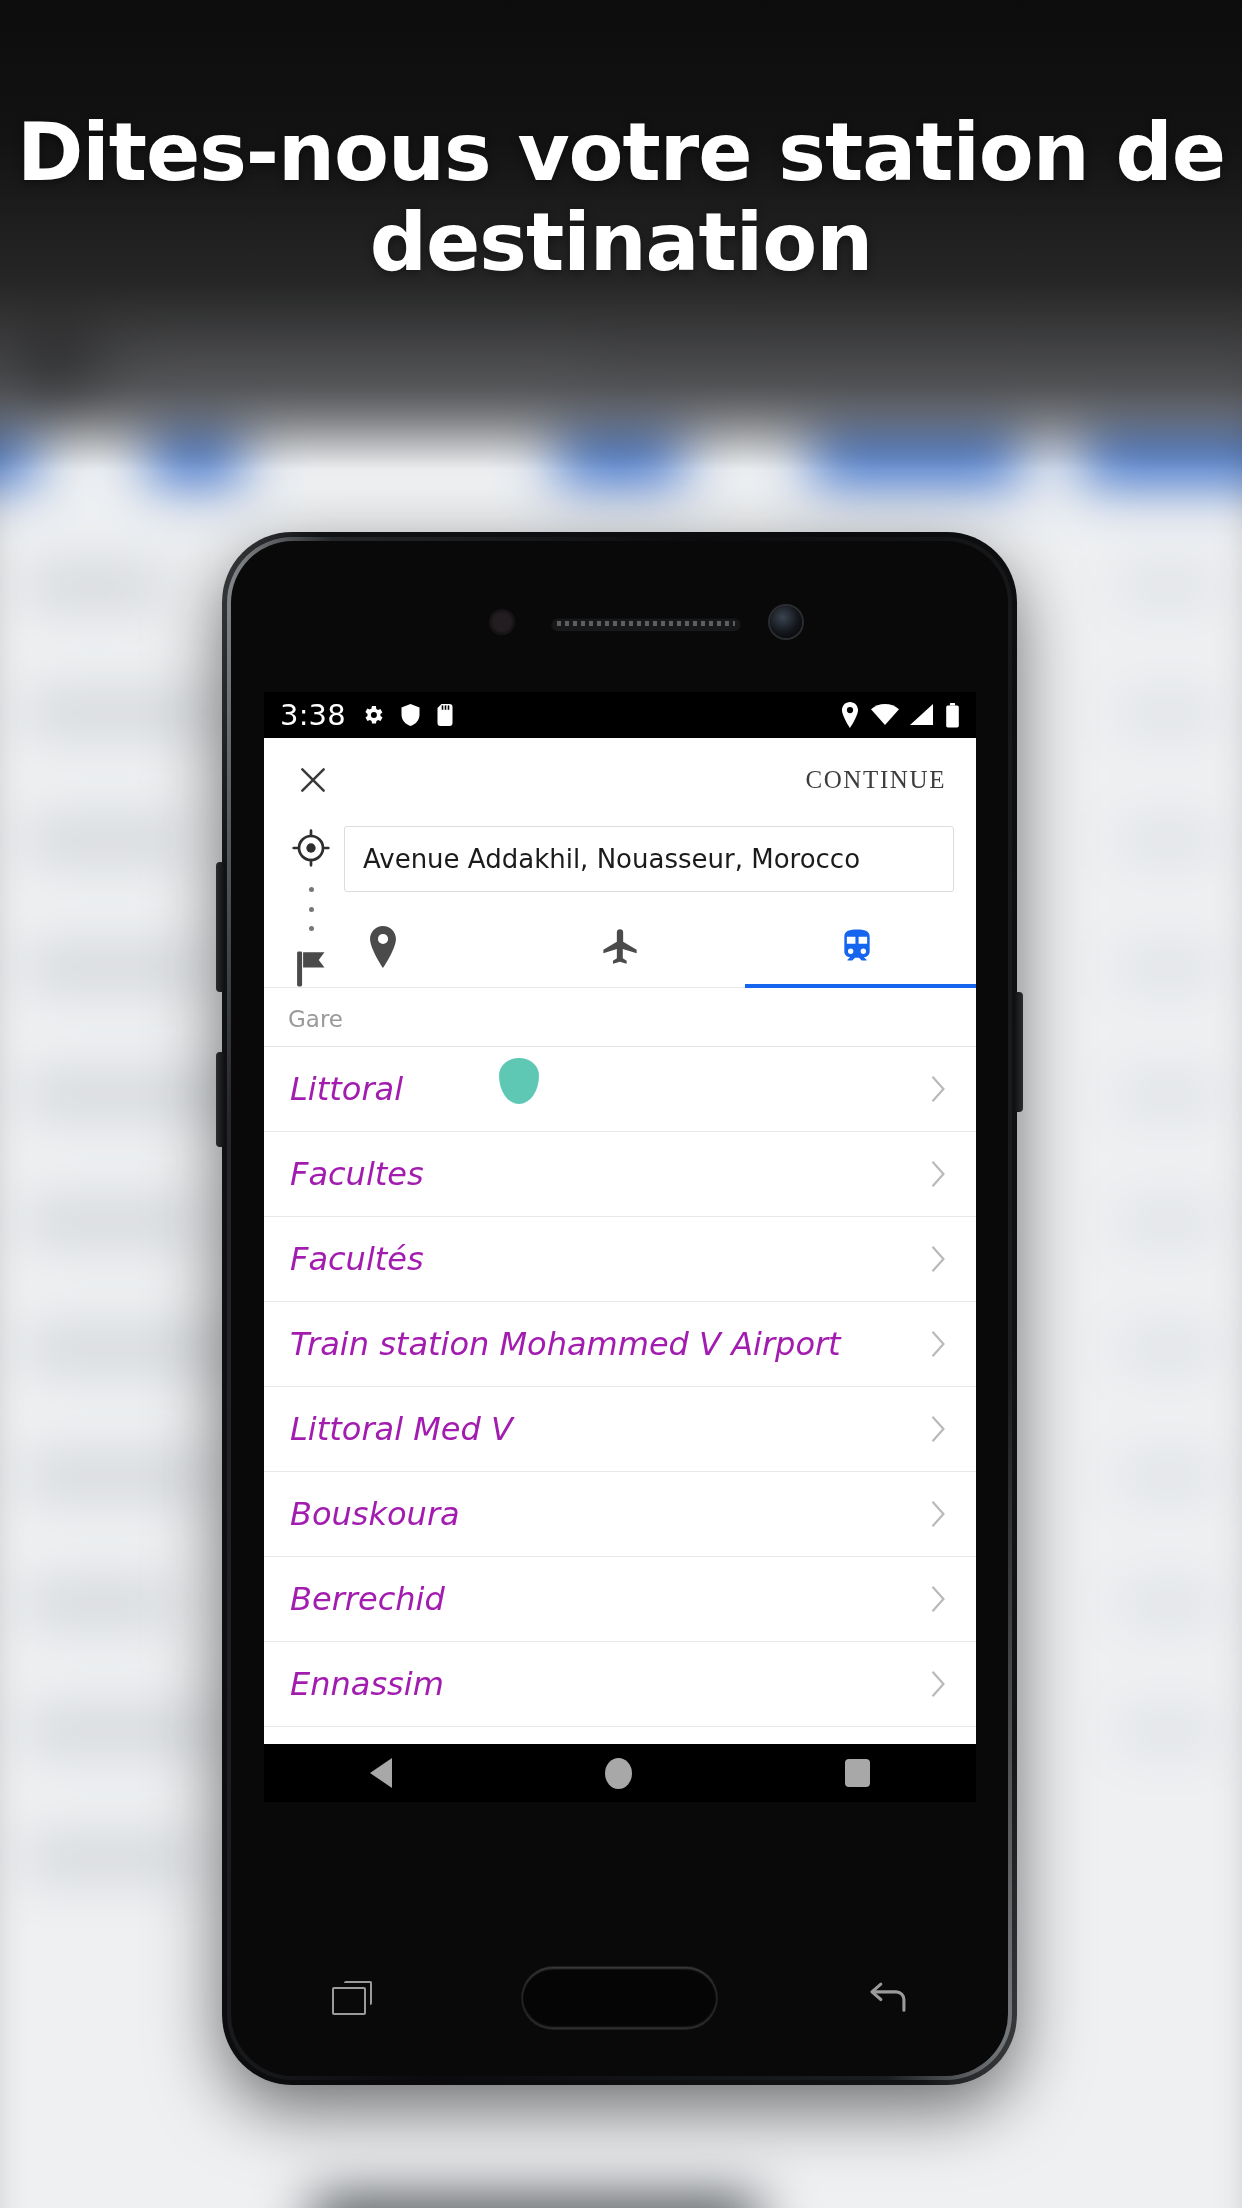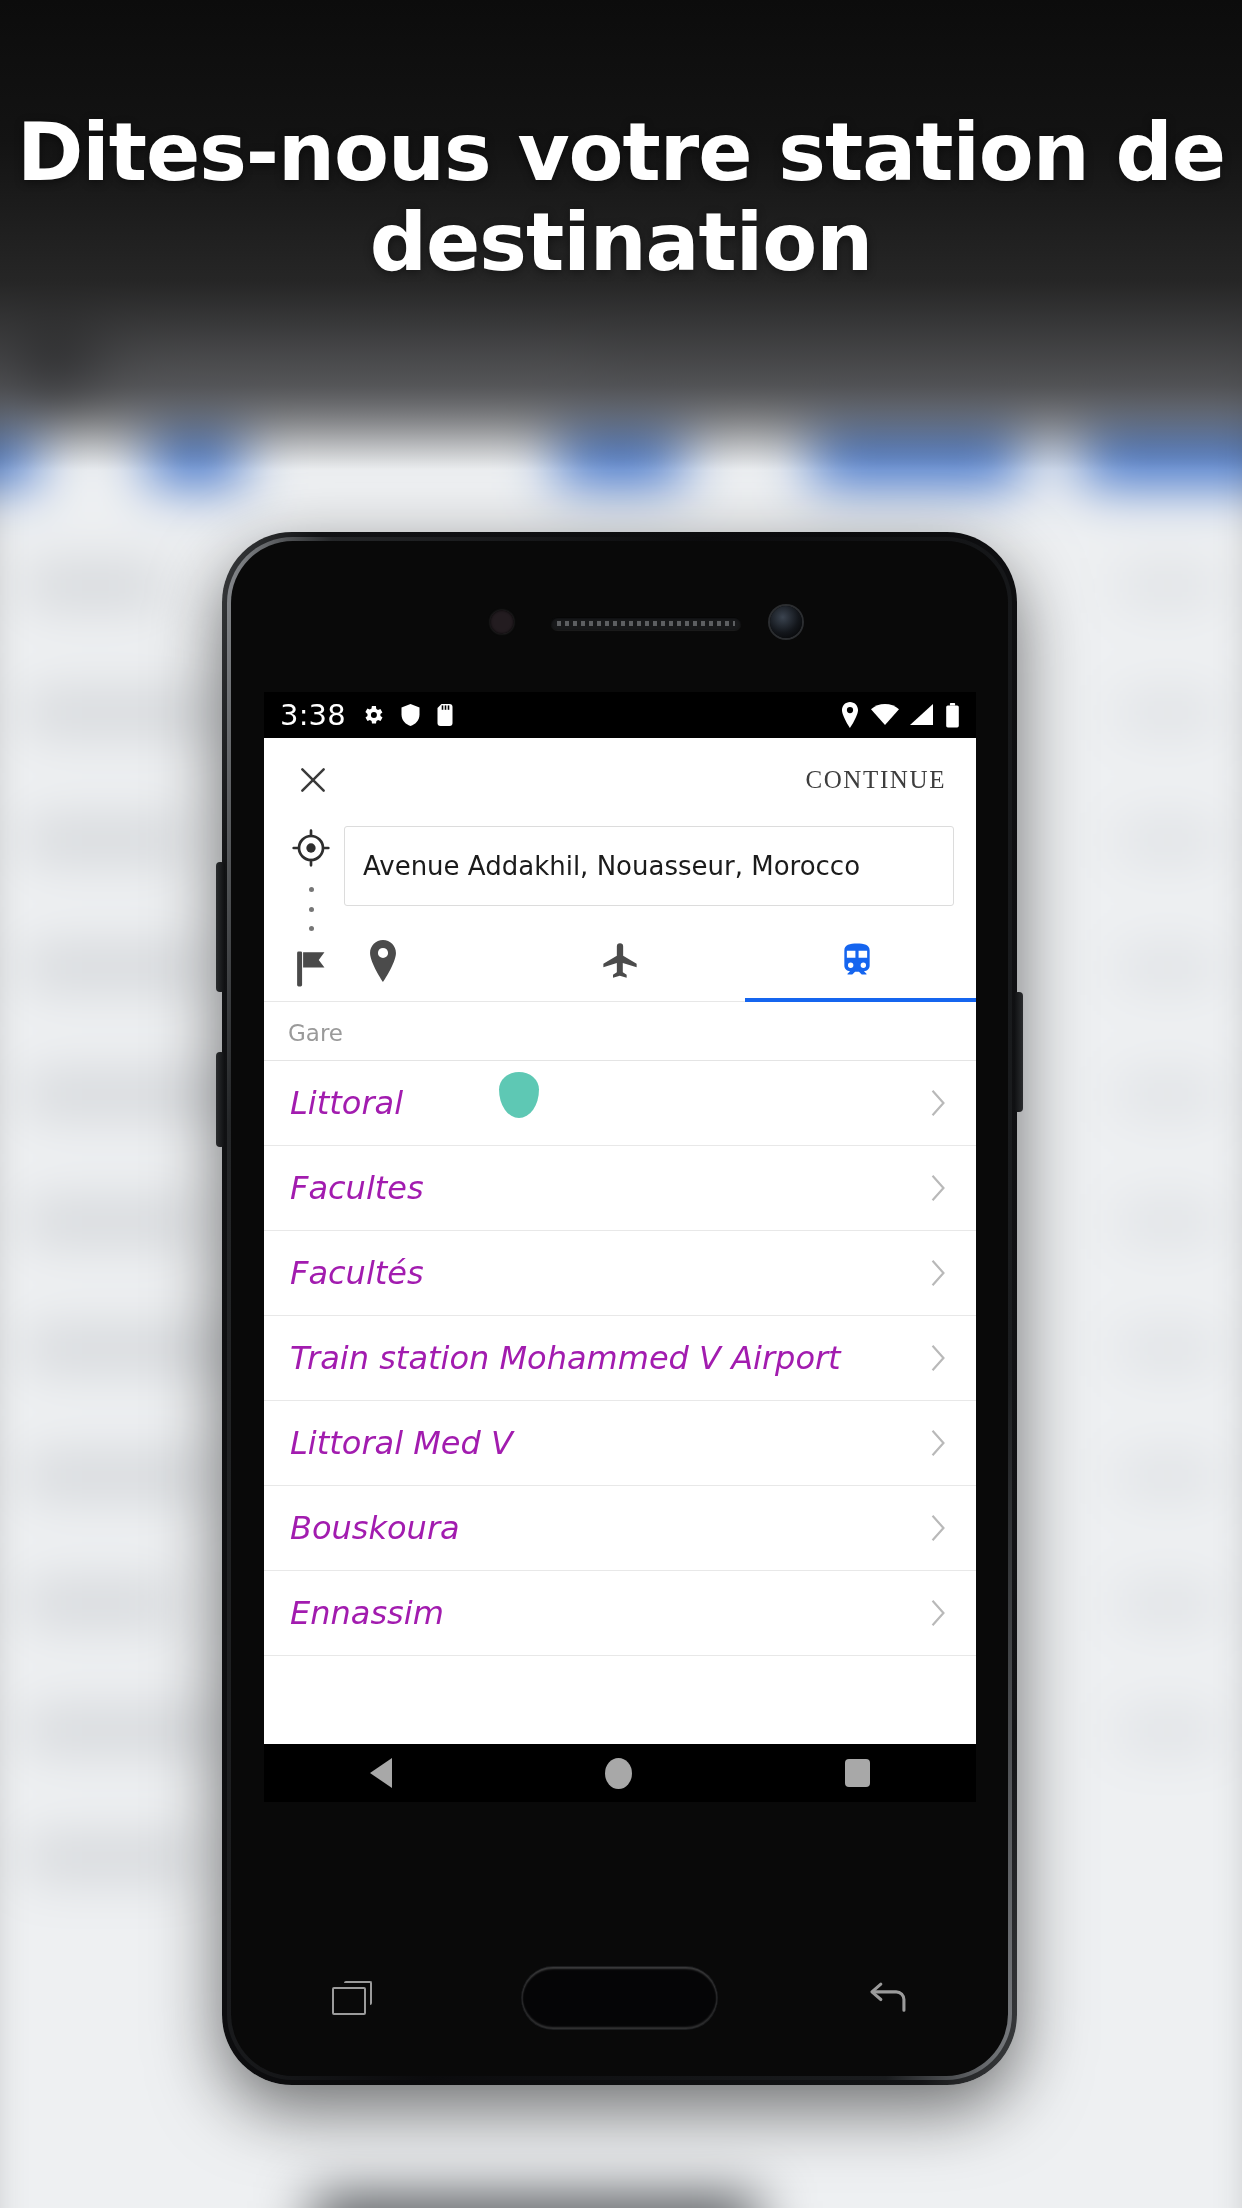--- a/index.html
+++ b/index.html
@@ -219,21 +219,21 @@
     display: flex; flex-direction: column;
     justify-content: space-evenly; align-items: center;
     padding: 4px 0;
   }
   .rail-dots span {
     width: 5px; height: 5px; border-radius: 50%;
     background: #767676; display: block;
   }
   .addr-field {
     margin-left: 58px;
-    height: 80px;
+    height: 66px;
     border: 1px solid #dcdcdc;
     border-radius: 3px;
     background: #fff;
     display: flex; align-items: center;
     padding: 6px 18px;
   }
   .addr-field + .addr-field { margin-top: 13px; }
   .addr-text {
     font-size: 26px; color: #1b1b1b;
     font-family: "DejaVu Sans", sans-serif;
@@ -562,20 +562,28 @@
 
         <div class="list-item">
           <span class="list-label">Bouskoura</span>
           <span class="chev">
             <svg width="24" height="30" viewBox="0 0 12 22" fill="none" stroke="#b9b9b9" stroke-width="1.6">
                 <path d="M2 2l8 9-8 9"></path>
               </svg>
           </span>
         </div>
 
+        <div class="list-item">
+          <span class="list-label">Berrechid</span>
+          <span class="chev">
+            <svg width="24" height="30" viewBox="0 0 12 22" fill="none" stroke="#b9b9b9" stroke-width="1.6">
+                <path d="M2 2l8 9-8 9"></path>
+              </svg>
+          </span>
+        </div>
 
         <div class="list-item">
           <span class="list-label">Ennassim</span>
           <span class="chev">
             <svg width="24" height="30" viewBox="0 0 12 22" fill="none" stroke="#b9b9b9" stroke-width="1.6">
                 <path d="M2 2l8 9-8 9"></path>
               </svg>
           </span>
         </div>
 

